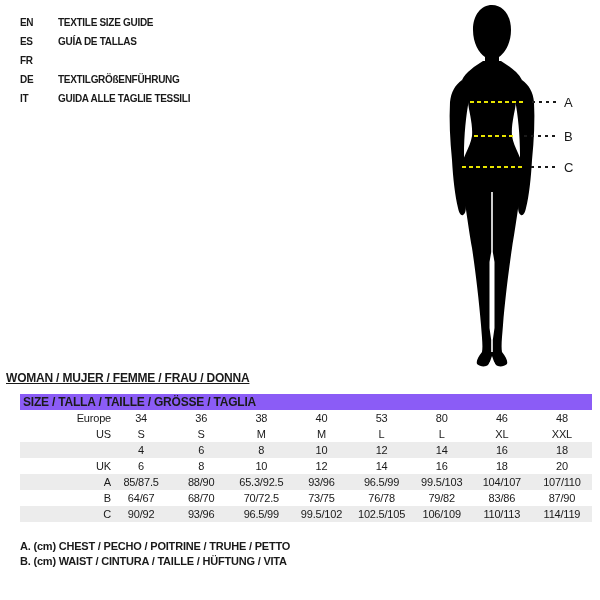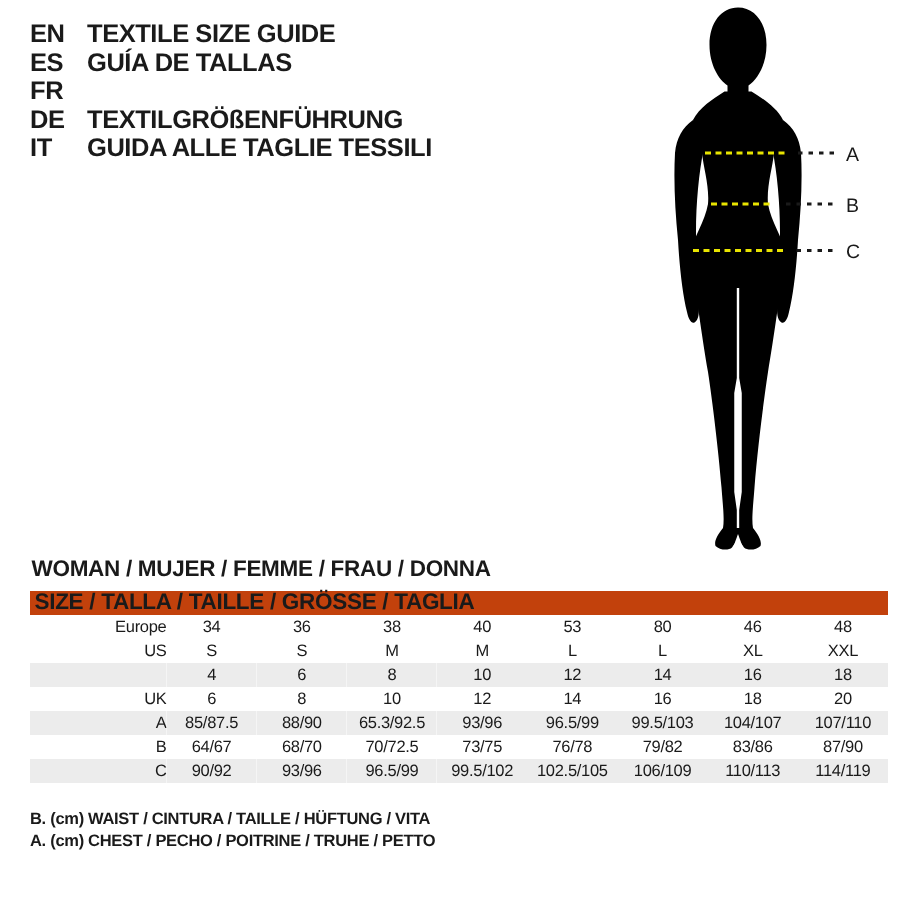--- a/index.html
+++ b/index.html
@@ -11,49 +11,50 @@
     color:#1a1a1a;
     overflow:hidden;
   }
   
   .lang-block{
     position:absolute;left:20px;top:13px;
   }
   .lang-row{
     display:flex;
     line-height:19px;
-    font-size:17px;
+    font-size:10px;
     font-weight:bold;
     letter-spacing:-0.3px;
     white-space:nowrap;
   }
   .lang-code{width:38px;flex:0 0 38px;}
   
   .figure-svg{
     position:absolute;left:440px;top:0;
   }
   .measure-label{
     font-family:"Liberation Sans","DejaVu Sans",sans-serif;
     font-size:13px;
     fill:#1a1a1a;
   }
   
   .section-title{
-    position:absolute;left:21px;top:371px;
-    font-size:15px;font-weight:bold;letter-spacing:-0.2px;
-    white-space:nowrap;
+    position:absolute;left:6px;top:371px;
+    font-size:12px;font-weight:bold;letter-spacing:-0.2px;
+    white-space:nowrap;
+    text-decoration:underline;
   }
   
   .table-wrap{
     position:absolute;left:20px;top:394px;width:572px;
   }
   .table-header-bar{
     height:16px;line-height:16px;
-    background:#c2410c;
-    font-size:15px;font-weight:bold;letter-spacing:-0.2px;
+    background:#8b5cf6;
+    font-size:12px;font-weight:bold;letter-spacing:-0.2px;
     padding-left:3px;
   }
   table.size-table{
     width:100%;
     border-collapse:collapse;
     table-layout:fixed;
   }
   table.size-table td{
     height:16px;
     font-size:11px;
@@ -246,15 +247,15 @@
           <td>102.5/105</td>
           <td>106/109</td>
           <td>110/113</td>
           <td>114/119</td>
         </tr>
       </tbody>
   </table>
 </div>
 
 <div class="legend">
+  <div class="legend-line">A. (cm) CHEST / PECHO / POITRINE / TRUHE / PETTO</div>
   <div class="legend-line">B. (cm) WAIST / CINTURA / TAILLE / HÜFTUNG / VITA</div>
-  <div class="legend-line">A. (cm) CHEST / PECHO / POITRINE / TRUHE / PETTO</div>
 </div>
 
 </body></html>

